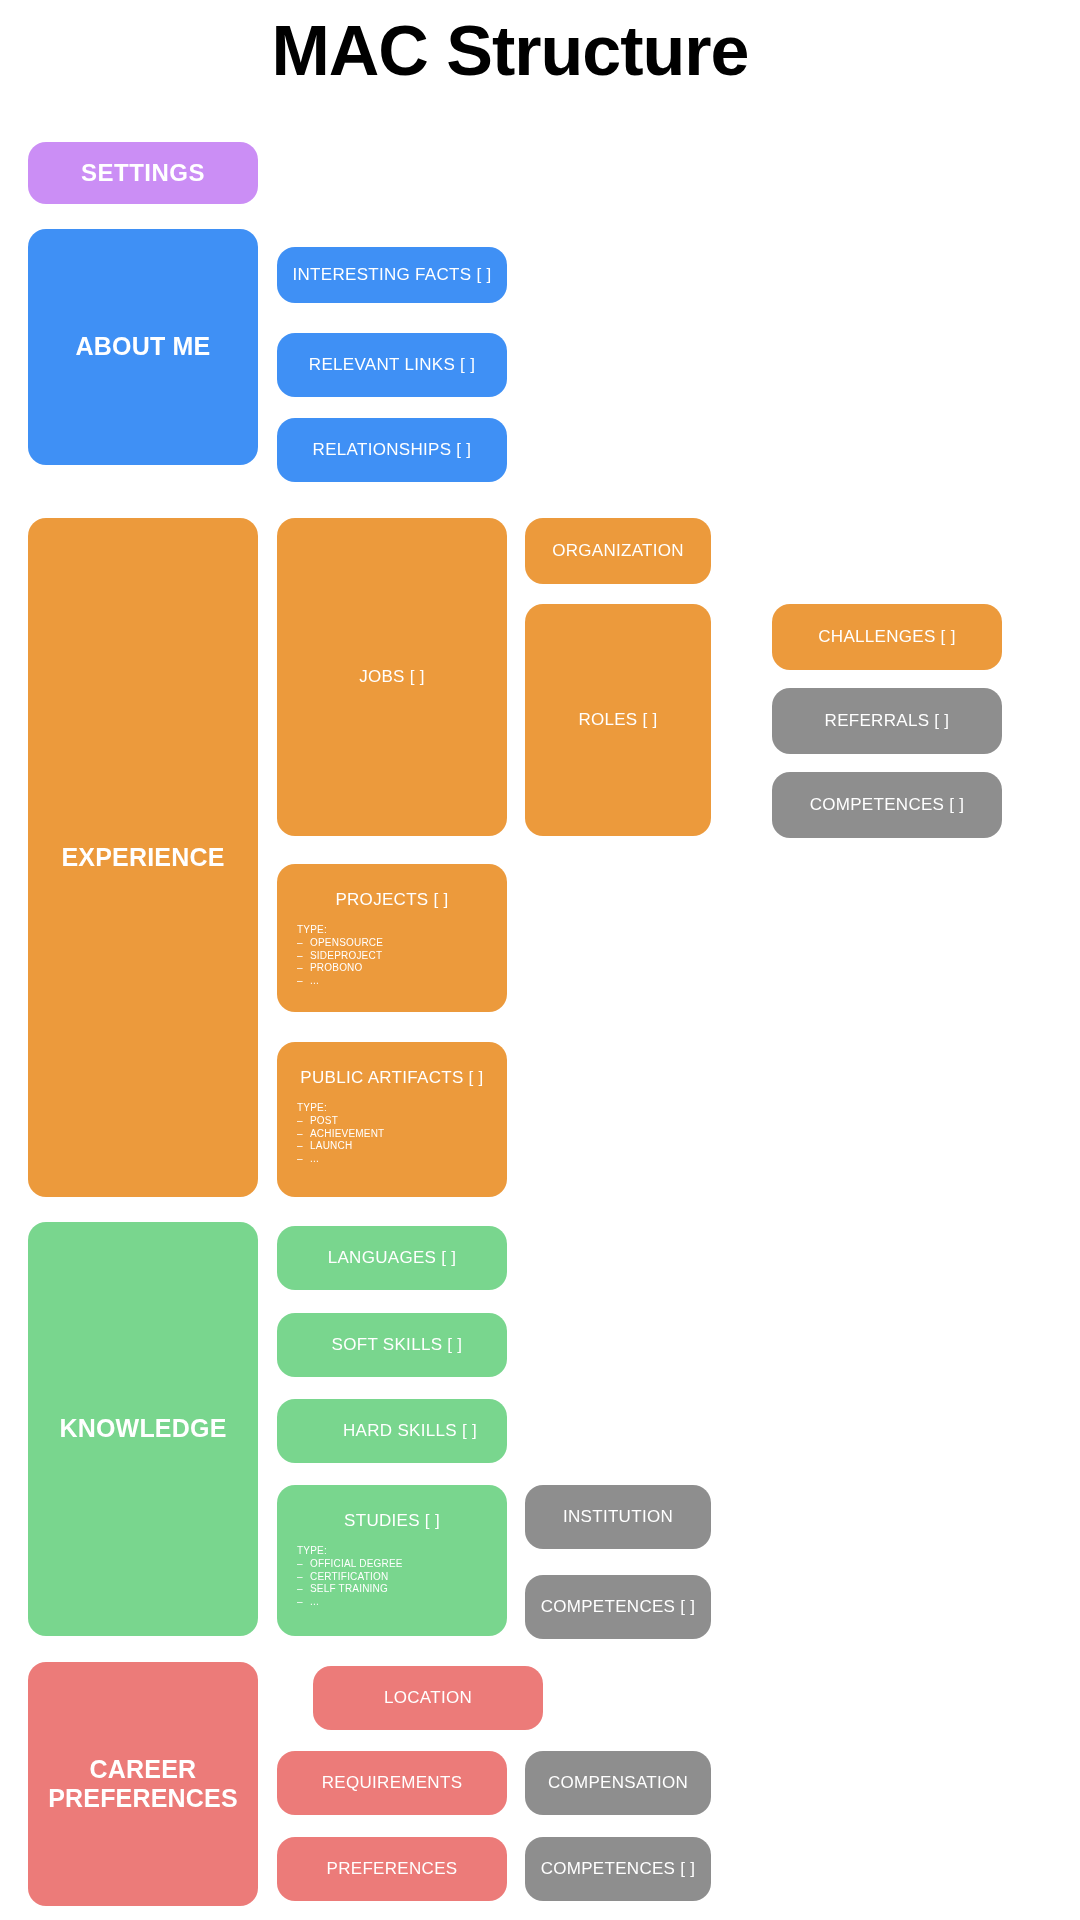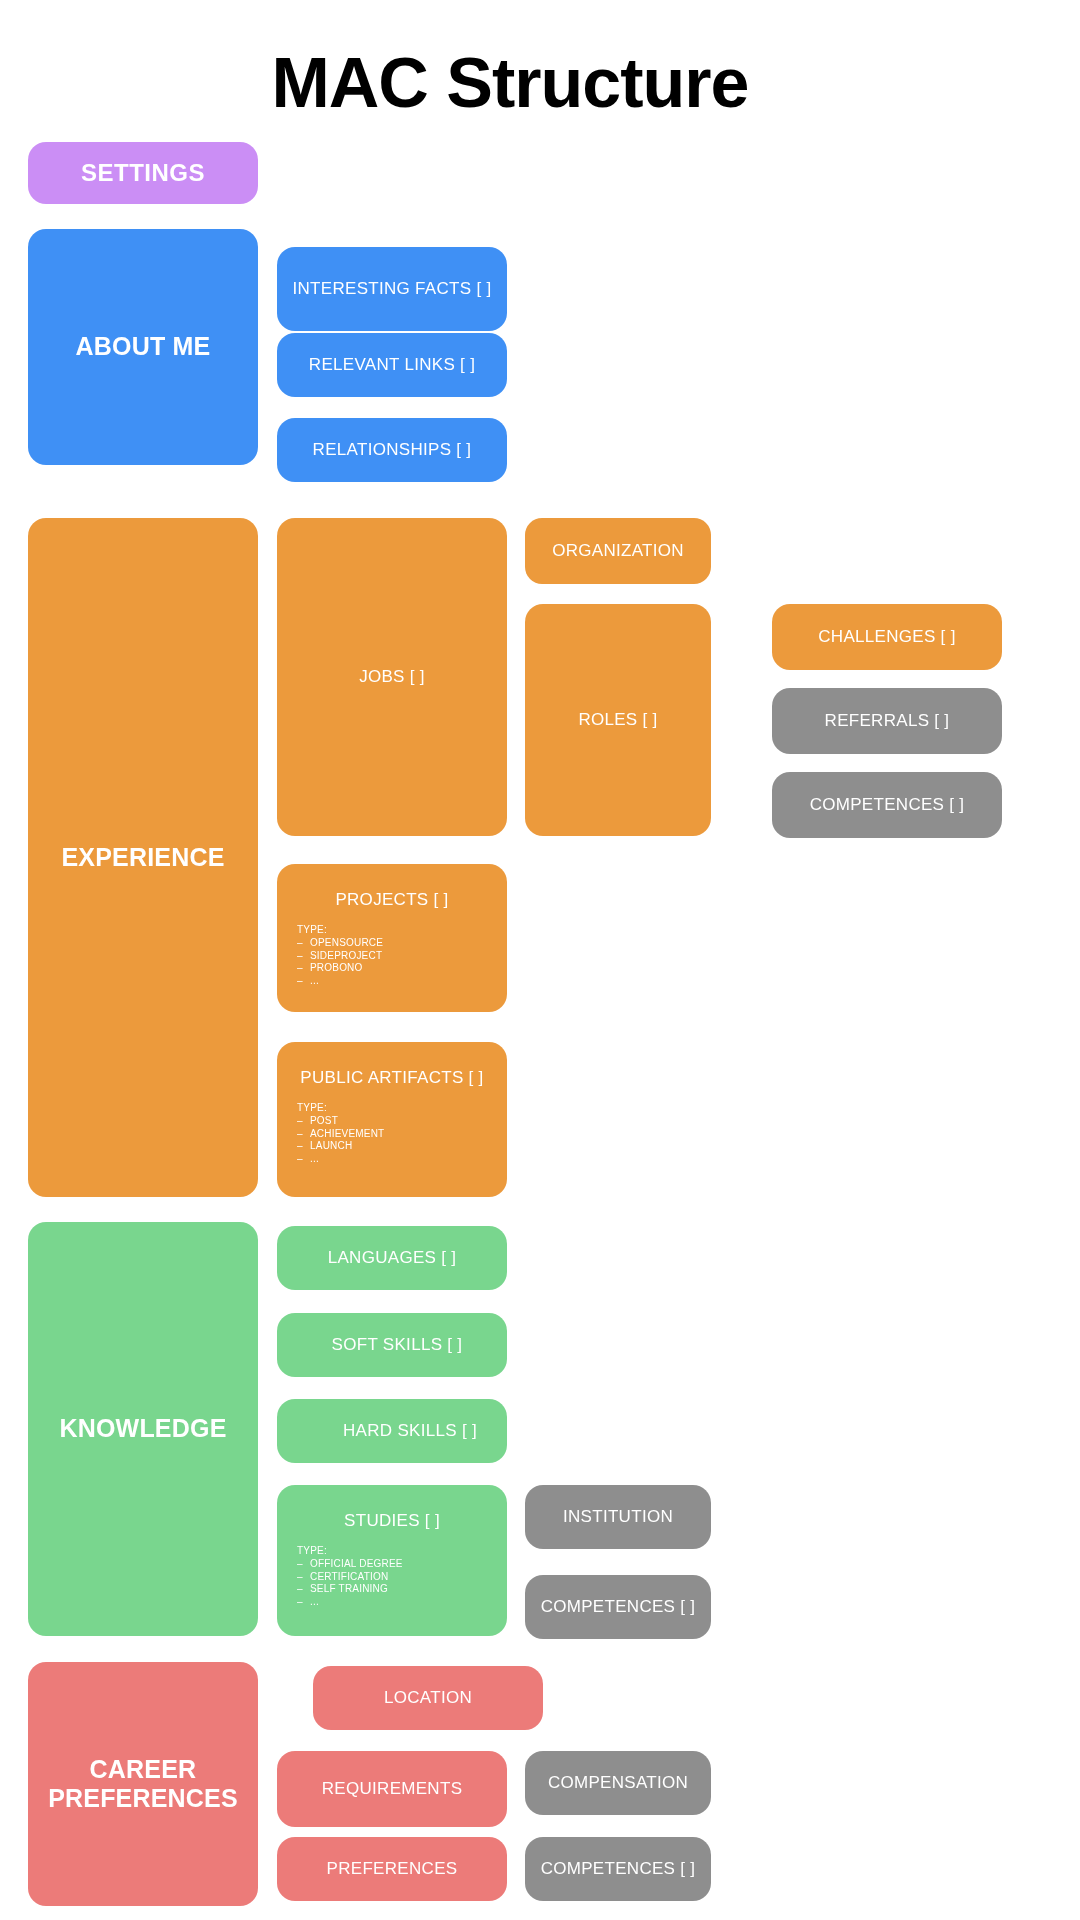--- a/index.html
+++ b/index.html
@@ -19,21 +19,20 @@
     position: absolute;
     left: 0;
     top: 6px;
     width: 1020px;
     text-align: center;
     font-size: 70px;
     font-weight: bold;
     letter-spacing: -1px;
     color: #000000;
     line-height: 90px;
-    margin-top: 32px;
   }
 
   .node {
     position: absolute;
     border-radius: 18px;
     color: #ffffff;
     display: flex;
     flex-direction: column;
     align-items: center;
     justify-content: center;
@@ -81,41 +80,41 @@
 <div id="page-title">MAC Structure</div>
 
 <div class="node pill-settings" style="left:28px; top:142px; width:230px; height:62px; background:#cb8ef5;">
   <span class="label">SETTINGS</span>
 </div>
 
 <div class="node lvl1" style="left:28px; top:229px; width:230px; height:236px; background:#3f90f5;">
   <span class="label">ABOUT ME</span>
 </div>
 
-<div class="node lvl2" style="left:277px; top:247px; width:230px; height:84px; background:#3f90f5;">
+<div class="node lvl2" style="left:277px; top:247px; width:230px; height:56px; background:#3f90f5;">
   <span class="label">INTERESTING FACTS [ ]</span>
 </div>
 
 <div class="node lvl2" style="left:277px; top:333px; width:230px; height:64px; background:#3f90f5;">
   <span class="label">RELEVANT LINKS [ ]</span>
 </div>
 
 <div class="node lvl2" style="left:277px; top:418px; width:230px; height:64px; background:#3f90f5;">
   <span class="label">RELATIONSHIPS [ ]</span>
 </div>
 
 <div class="node lvl1" style="left:28px; top:518px; width:230px; height:679px; background:#ec9a3c;">
   <span class="label">EXPERIENCE</span>
 </div>
 
 <div class="node lvl2" style="left:277px; top:518px; width:230px; height:318px; background:#ec9a3c;">
   <span class="label">JOBS [ ]</span>
 </div>
 
-<div class="node lvl2" style="left:525px; top:518px; width:186px; height:66px; background:#ec9a3c;border-radius:17px;">
+<div class="node lvl2" style="left:525px; top:518px; width:186px; height:66px; background:#ec9a3c;">
   <span class="label">ORGANIZATION</span>
 </div>
 
 <div class="node lvl2" style="left:525px; top:604px; width:186px; height:232px; background:#ec9a3c;">
   <span class="label">ROLES [ ]</span>
 </div>
 
 <div class="node lvl2" style="left:772px; top:604px; width:230px; height:66px; background:#ec9a3c;">
   <span class="label">CHALLENGES [ ]</span>
 </div>
@@ -187,21 +186,21 @@
 
 <div class="node lvl1" style="left:28px; top:1662px; width:230px; height:244px; background:#ec7b79;">
   <span class="label">CAREER</span>
   <span class="label">PREFERENCES</span>
 </div>
 
 <div class="node lvl2" style="left:277px; top:1666px; width:230px; height:64px; background:#ec7b79;margin-left:36px;">
   <span class="label">LOCATION</span>
 </div>
 
-<div class="node lvl2" style="left:277px; top:1751px; width:230px; height:76px; background:#ec7b79;">
+<div class="node lvl2" style="left:277px; top:1751px; width:230px; height:64px; background:#ec7b79;">
   <span class="label">REQUIREMENTS</span>
 </div>
 
 <div class="node lvl2" style="left:277px; top:1837px; width:230px; height:64px; background:#ec7b79;">
   <span class="label">PREFERENCES</span>
 </div>
 
 <div class="node lvl2" style="left:525px; top:1751px; width:186px; height:64px; background:#8e8e8e;">
   <span class="label">COMPENSATION</span>
 </div>

